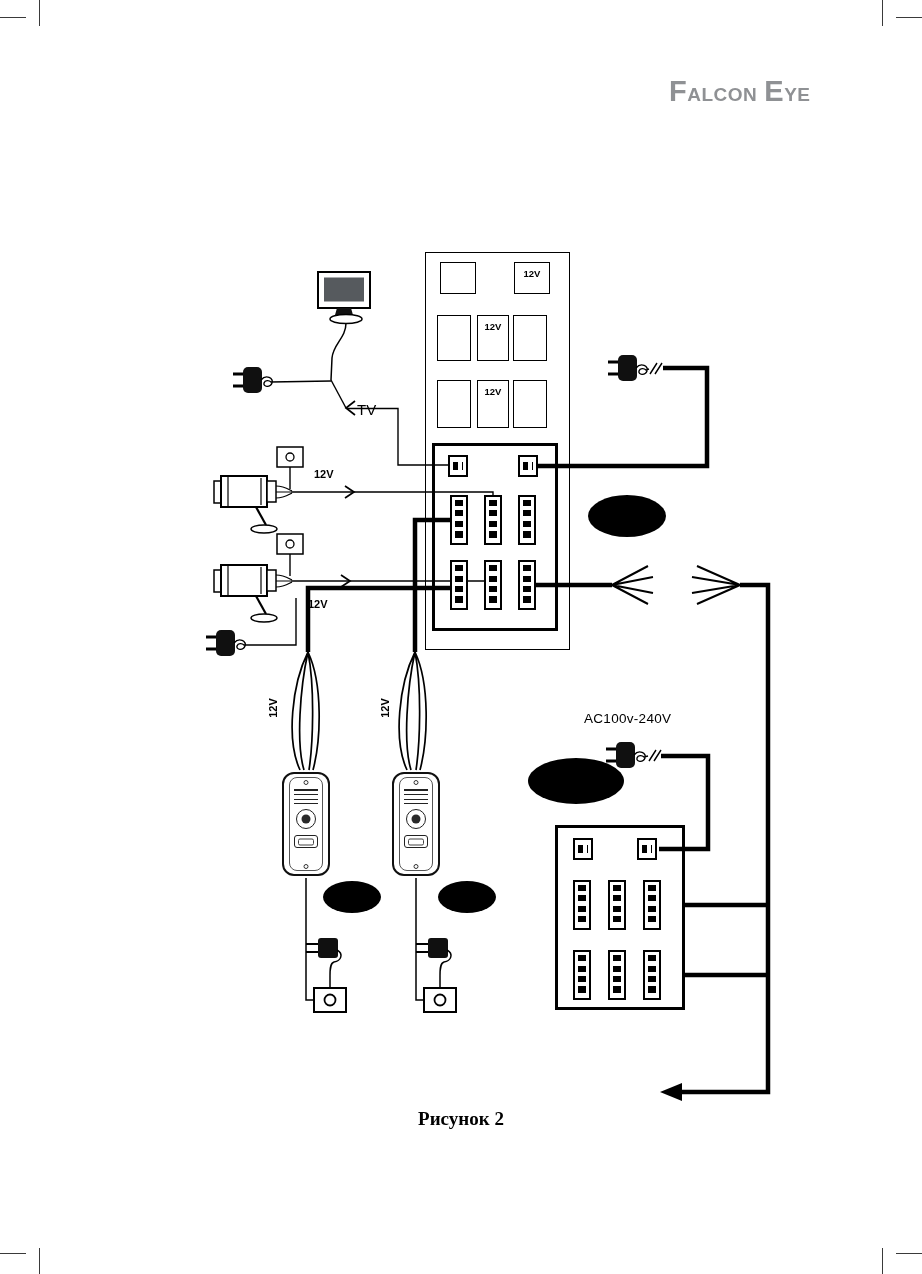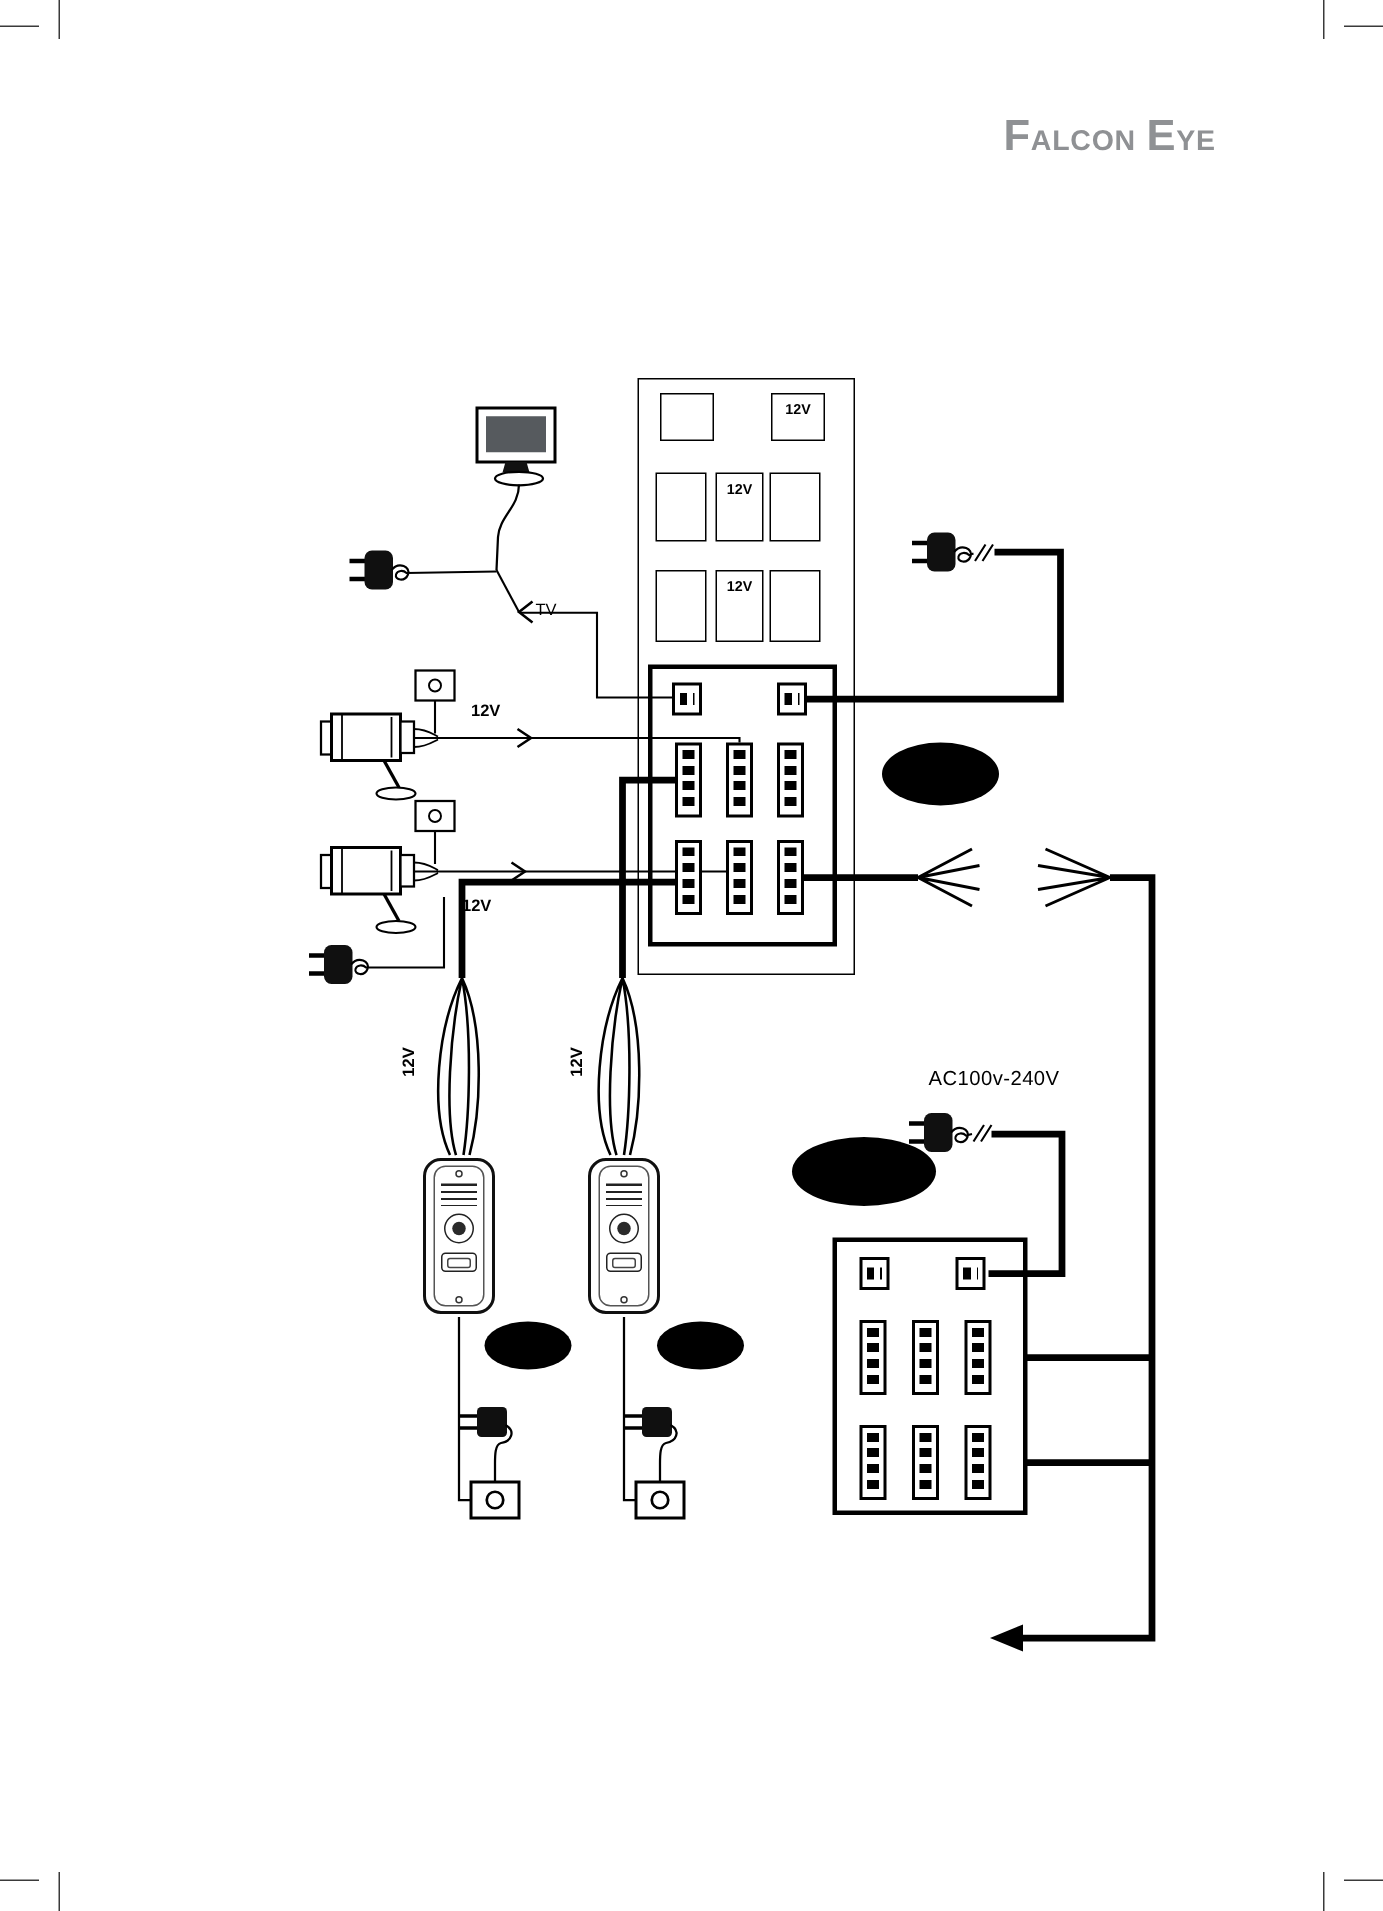--- a/index.html
+++ b/index.html
@@ -51,21 +51,21 @@
   .camring::after { content: ""; position: absolute; left: 50%; top: 50%; width: 9px; height: 9px;
     transform: translate(-50%,-50%); background: #2a2a2a; border-radius: 50%; }
   .btn { top: 61px; width: 24px; height: 13px; border: 1.5px solid #222; border-radius: 3px; }
   .btn::after { content: ""; position: absolute; left: 50%; top: 50%; width: 14px; height: 5px;
     transform: translate(-50%,-50%); border: 1px solid #444; border-radius: 2px; }
 
   
   .lbl { position: absolute; z-index: 4; color: #000; }
   .lbl-12v { font-weight: 700; font-size: 11px; }
   .v-label { transform: rotate(-90deg); width: 30px; text-align: center; }
-  .lbl-tv { font-size: 11px; }
+  .lbl-tv { font-size: 15px; }
   .lbl-ac { font-size: 13.5px; letter-spacing: .3px; }
 
   
   .oval { position: absolute; background: #000; border-radius: 50%; z-index: 5; }
 
   .caption { position: absolute; left: 0; top: 1108px; width: 100%; text-align: center; z-index: 4;
     font-family: "Liberation Serif", serif; font-weight: bold; font-size: 19px; }
 </style>
 </head>
 <body>
@@ -251,21 +251,22 @@
     <div class="camring"></div>
     <div class="btn"></div>
     <div class="scr b"></div>
   </div>
 
   <div class="lbl lbl-tv" style="left:357px; top:401px">TV</div>
   <div class="lbl lbl-12v" style="left:314px; top:468px">12V</div>
   <div class="lbl lbl-12v" style="left:308px; top:598px">12V</div>
   <div class="lbl lbl-12v v-label" style="left:258px; top:702px">12V</div>
   <div class="lbl lbl-12v v-label" style="left:370px; top:702px">12V</div>
-  <div class="lbl lbl-ac" style="left:619px; top:711px">AC100v-240V</div>
+  <div class="lbl lbl-ac" style="left:584px; top:711px">AC100v-240V</div>
 
   <div class="oval" style="left:588px; top:495px; width:78px; height:42px"></div>
   <div class="oval" style="left:528px; top:758px; width:96px; height:46px"></div>
   <div class="oval" style="left:323px; top:881px; width:58px; height:32px"></div>
   <div class="oval" style="left:438px; top:881px; width:58px; height:32px"></div>
 
+  <div class="caption">Рисунок 2</div>
 
 </div>
 
 </body></html>

